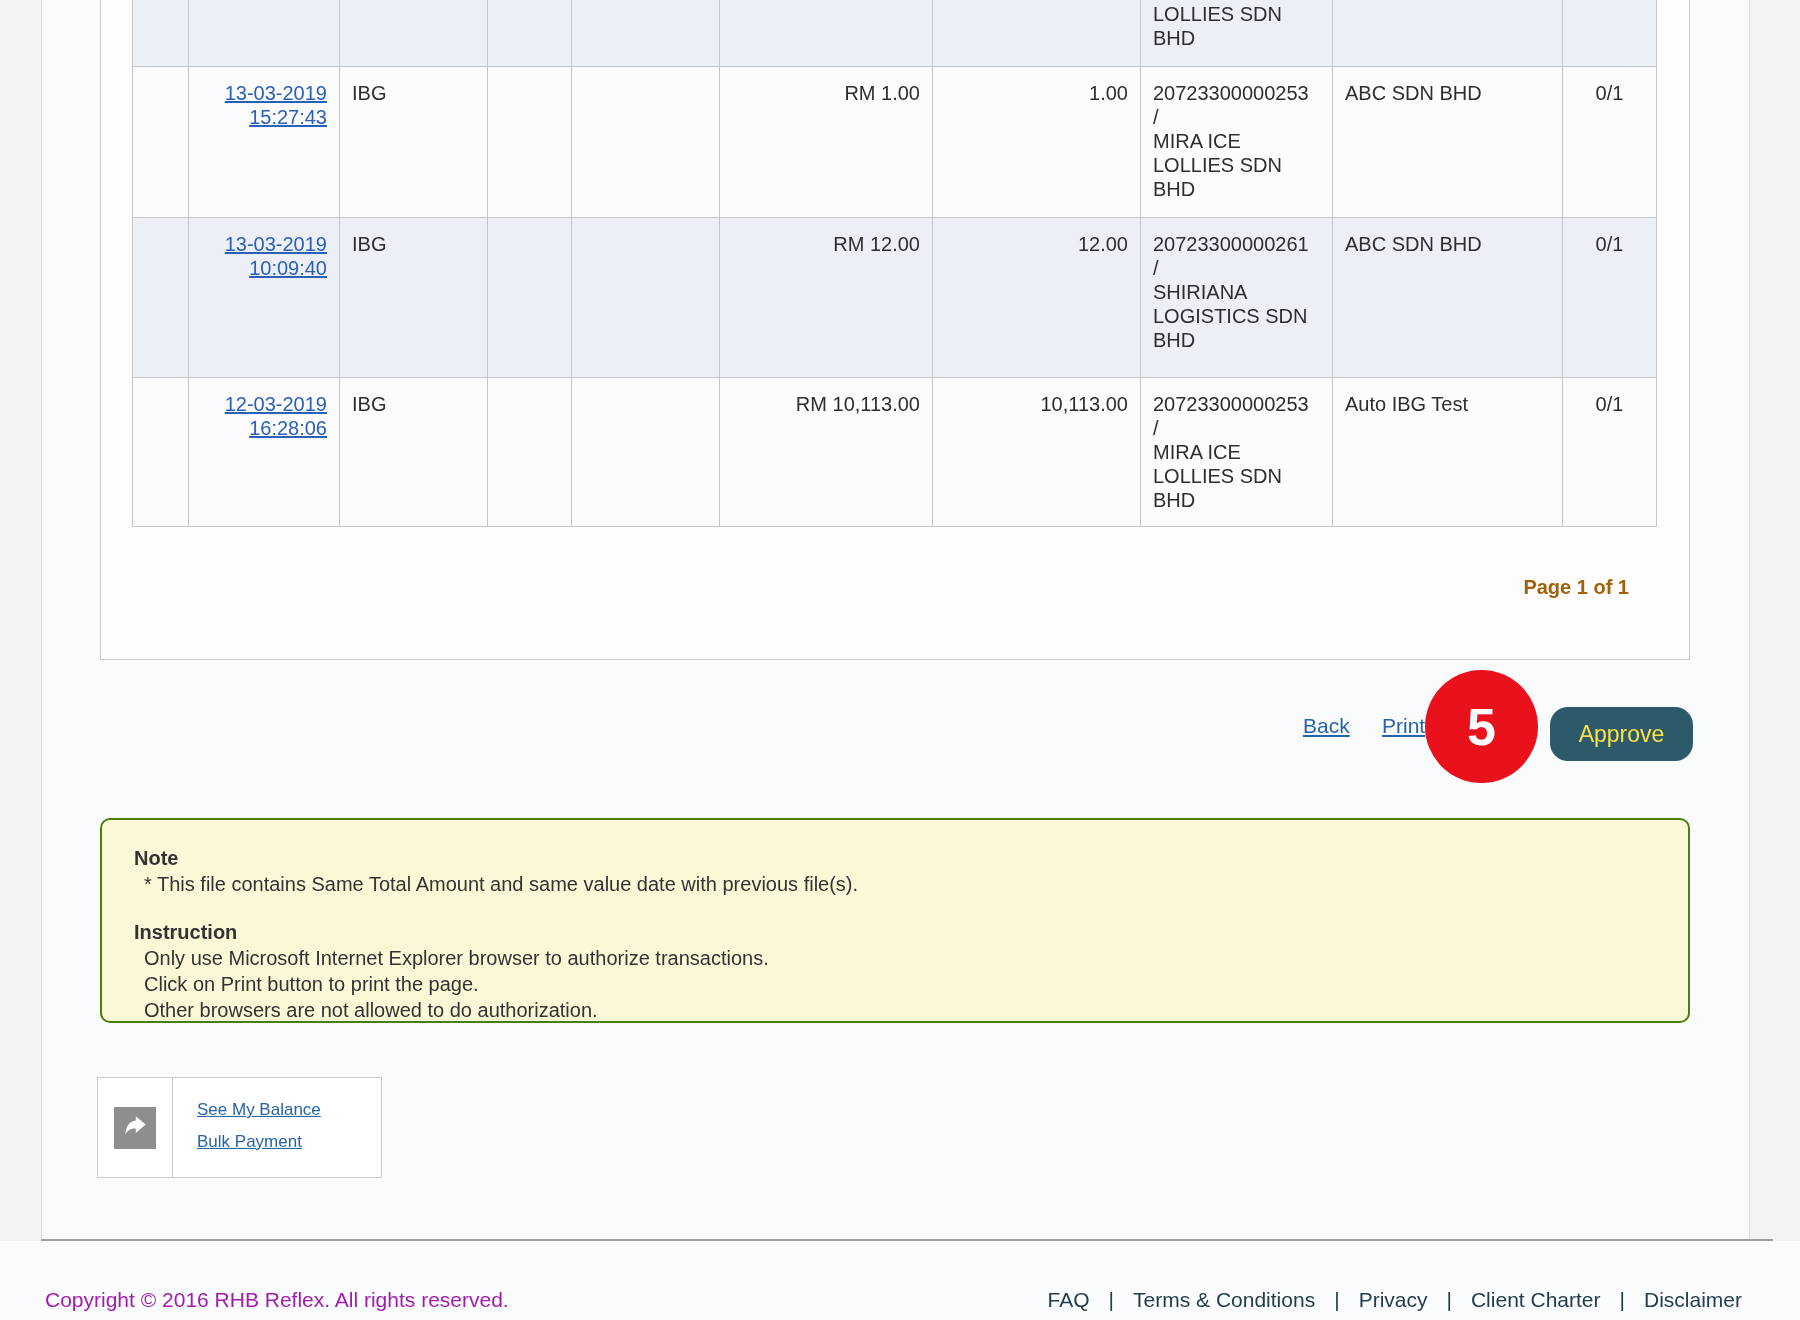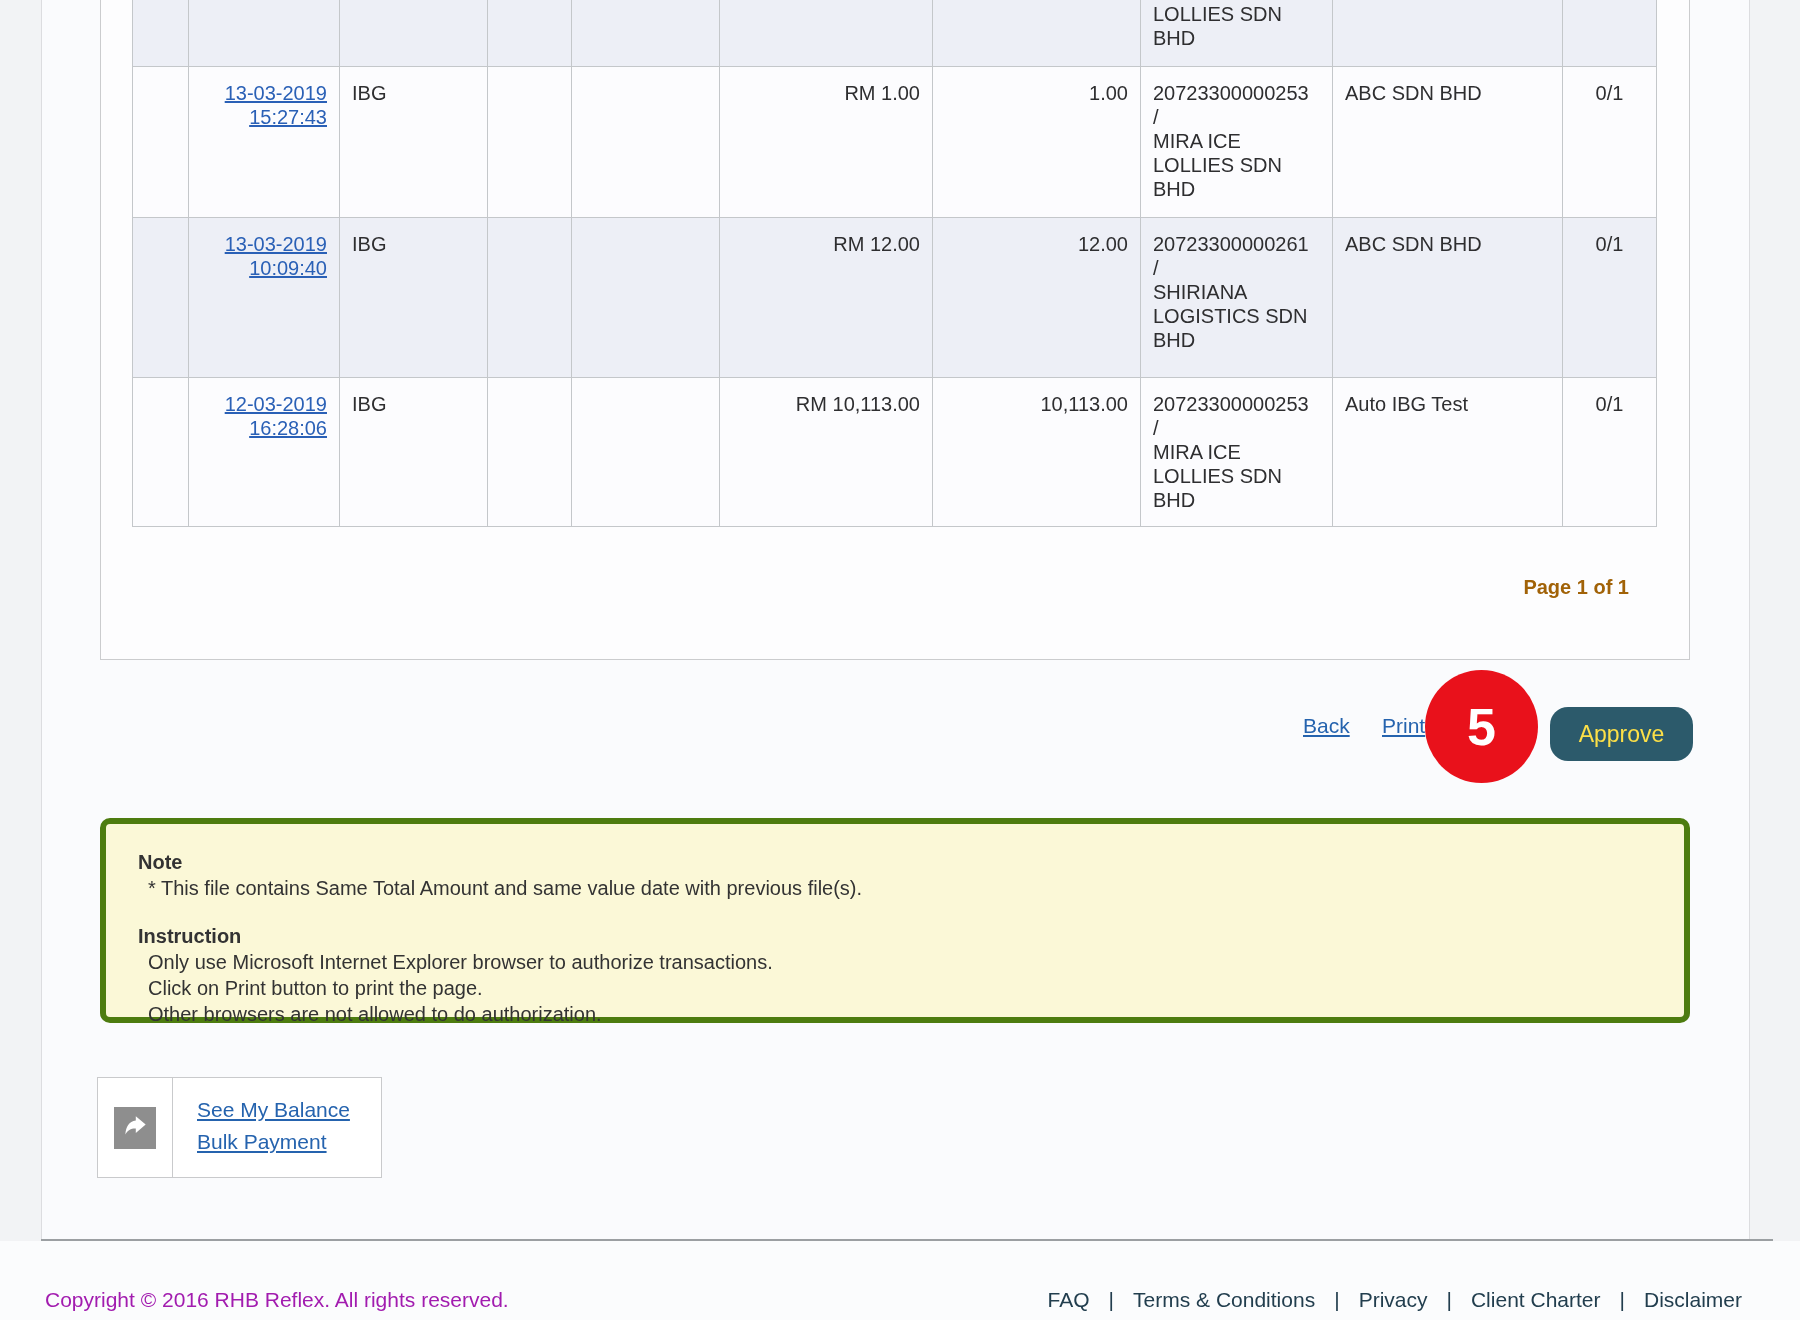--- a/index.html
+++ b/index.html
@@ -67,21 +67,21 @@
   }
   .approve-btn {
     position:absolute; left:1550px; top:700px; width:143px; height:54px;
     background:#2c5a6b; border:none; border-radius:18px;
     color:#fde047; font-size:23px;
     font-family:"Liberation Sans","DejaVu Sans",sans-serif;
     cursor:pointer; z-index:5;margin-top:7px;
   }
   .note-box {
     position:absolute; left:100px; top:818px; width:1590px; height:205px;
-    background:#fbf8d7; border:6px solid #4d7c0f; border-radius:10px;
+    background:#fbf8d7; border:2px solid #4d7c0f; border-radius:10px;
     padding:25px 30px 0 32px;
     font-size:20px; line-height:26px; color:#333333;
   }
   .note-box .bold { font-weight:bold; }
   .note-box .indent { padding-left:10px; }
   .note-box .gap { height:22px; }
   .quick-box {
     position:absolute; left:97px; top:1077px; width:285px; height:101px;
     background:#ffffff; border:1px solid #c9cacc;
     display:flex;
@@ -89,21 +89,21 @@
   .quick-icon-cell {
     width:75px; border-right:1px solid #c9cacc;
     display:flex; align-items:center; justify-content:center;
   }
   .quick-icon {
     width:42px; height:42px; background:#8e8e8e;
     display:flex; align-items:center; justify-content:center;
   }
   .quick-links { padding:16px 0 0 24px; }
   .quick-links .qlink {
-    display:block; font-size:21px; line-height:32px;
+    display:block; font-size:17px; line-height:32px;
     color:#2563ae; text-decoration:underline; cursor:pointer; white-space:nowrap;
   }
   .footer-divider {
     position:absolute; left:41px; top:1239px; width:1732px; height:2px;
     background:#9b9fa2;
   }
   .footer-copy {
     position:absolute; left:45px; top:1288px;
     font-size:21px; color:#a21caf;
   }

